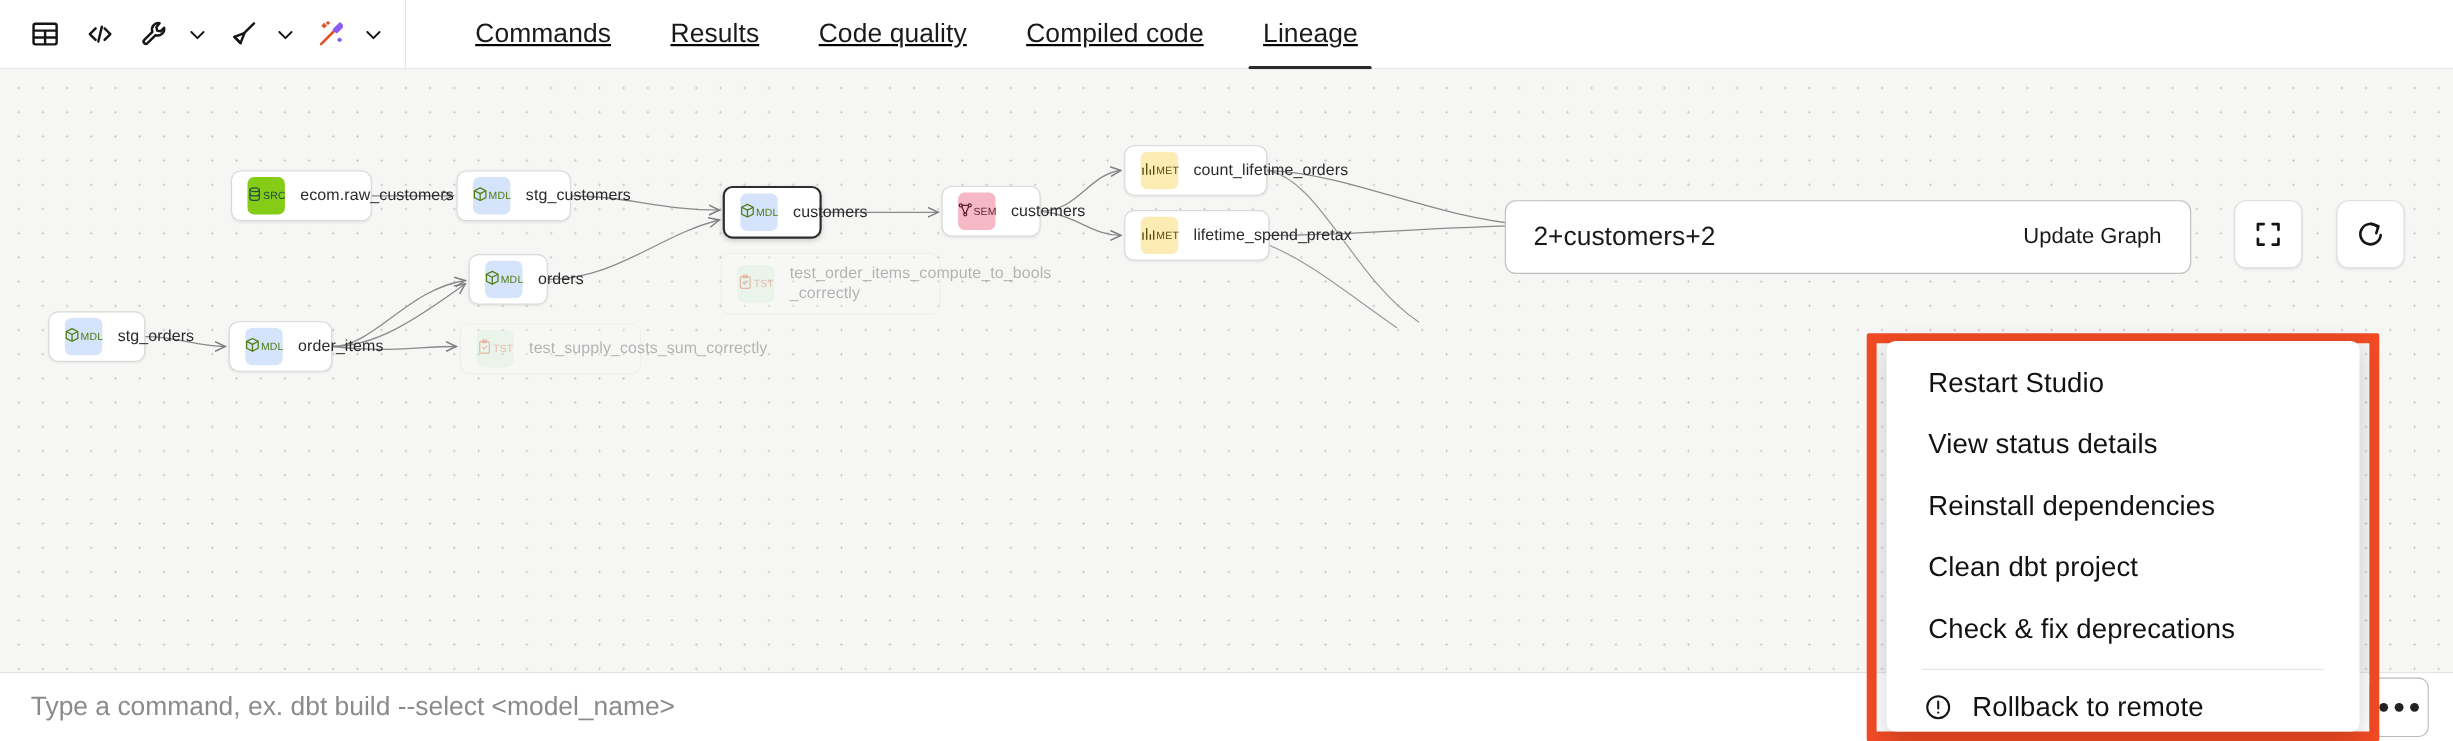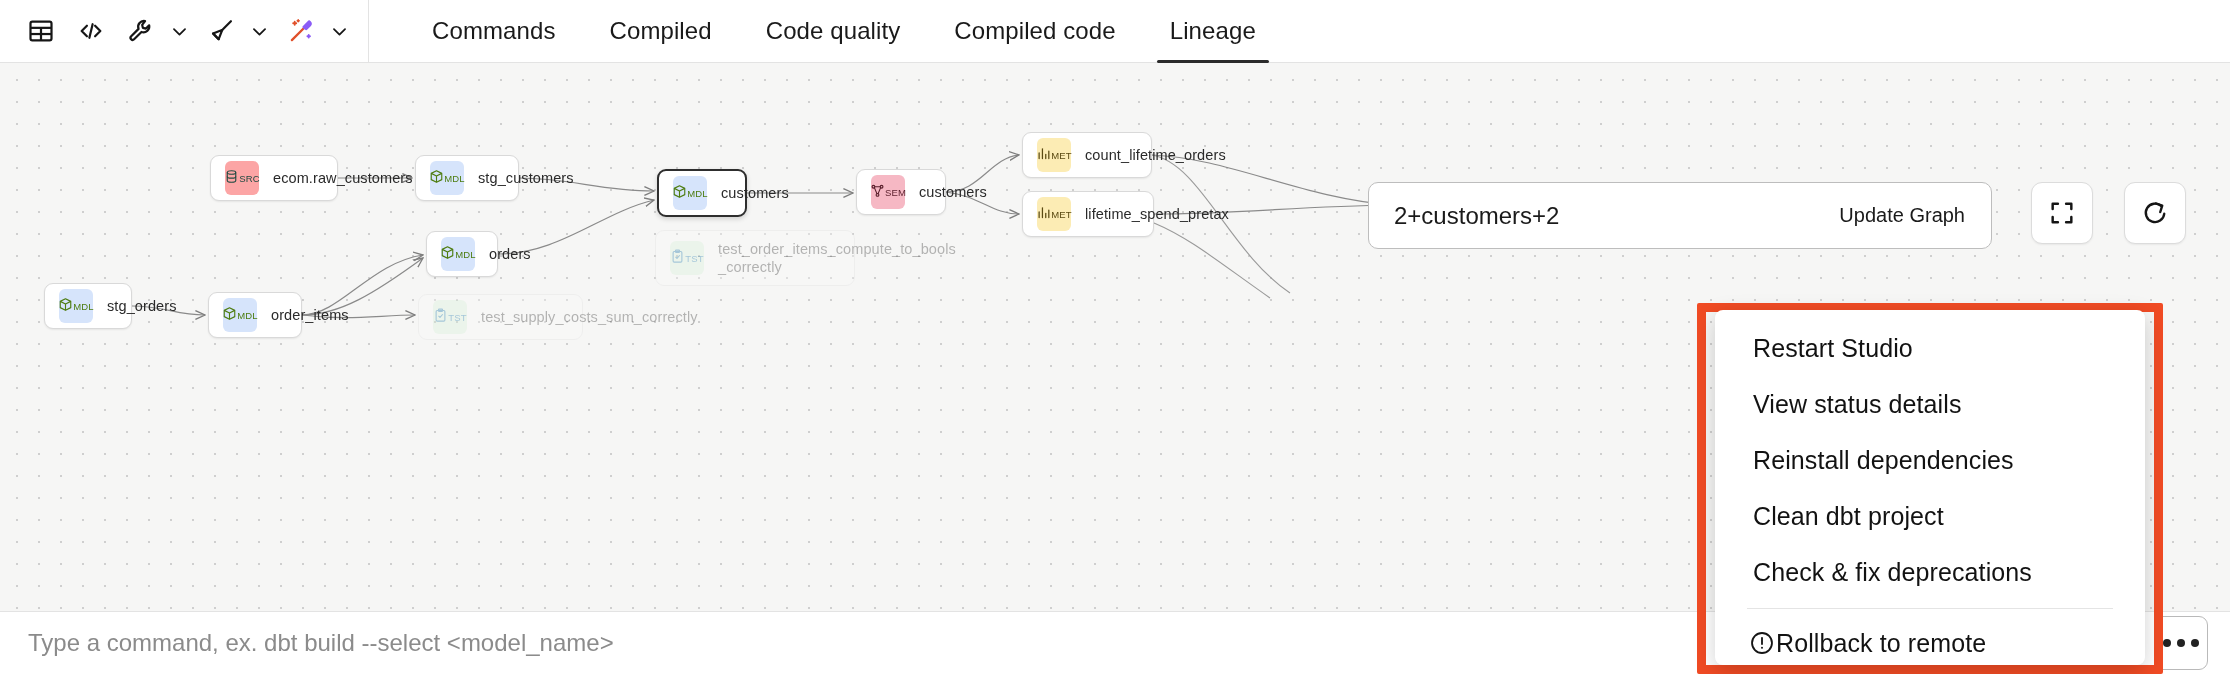--- a/index.html
+++ b/index.html
@@ -8,21 +8,21 @@
     font-family: "Liberation Sans", sans-serif;
     background: #ffffff;
     overflow: hidden;
   }
   #app { position: relative; width: 2230px; height: 674px; background:#fff; }
 
   
   .topbar {
     position: absolute; left:0; top:0; width:2230px; height:63px;
     background:#fff; border-bottom:1px solid #e3e3e3;
-    display:flex; align-items:center;
+    display:flex; align-items:center;text-decoration:underline;
   }
   .tool-group {
     display:flex; align-items:center; height:63px;
     padding: 0 14px 0 18px; gap: 4px;
     border-right: 1px solid #e3e3e3;
   }
   .tool-btn {
     width:46px; height:46px; display:flex; align-items:center; justify-content:center;
     border-radius:7px; cursor:pointer; background:transparent;
   }
@@ -67,26 +67,26 @@
   .node.selected { border:2px solid #2e2e2e; box-shadow: 0 2px 5px rgba(0,0,0,0.16); }
   .node.faded { opacity:0.33; box-shadow:none; border-color:#dedede; background:#fbfbfb; }
 
   .badge {
     width:34px; height:34px; border-radius:6px;
     display:flex; flex-direction:row; align-items:center; justify-content:center;
     flex: 0 0 auto; gap:0px;
   }
   .badge .gl { line-height:1; display:block; }
   .badge .bl { font-size:9.5px; line-height:1; letter-spacing:0.2px; margin-top:1px; }
-  .badge.src { background:#fca5a5; color:#1f4a41; }
+  .badge.src { background:#84cc16; color:#1f4a41; }
   .badge.mdl { background:#d6e4fb; color:#4d7c0f; }
   .badge.sem { background:#f6b8c4; color:#5a1f2c; }
   .badge.met { background:#fcecb4; color:#5b4a12; }
   .badge.svo { background:#fdf0c8; color:#5b4a12; }
-  .badge.tst { background:#d7f0d9; color:#0369a1; }
+  .badge.tst { background:#d7f0d9; color:#c2410c; }
 
   .node-label {
     margin-left:14px; font-size:14.5px; color:#2a2a2a;
     letter-spacing:0.1px; line-height:1.25; padding-right:12px;
   }
 
   
   .search-bar {
     position:absolute; left:1368px; top:119px;
     width:624px; height:67px;
@@ -155,21 +155,21 @@
     background:#ffffff; border-radius:8px;
     box-shadow:0 6px 22px rgba(0,0,0,0.18);
     z-index:41; padding: 10px 0 0 0; overflow:hidden;
   }
   .menu-item {
     height:56px; display:flex; align-items:center;
     padding-left:38px; font-size:25px; color:#121212; cursor:pointer;
     white-space:nowrap; letter-spacing:0.1px;
   }
   .menu-sep { height:1px; background:#e4e4e4; margin: 8px 32px 6px 32px; }
-  .menu-item.with-icon { padding-left:34px; gap:1px; }
+  .menu-item.with-icon { padding-left:34px; gap:18px; }
   .warn-icon { width:26px; height:26px; flex:0 0 auto; }
 </style>
 </head>
 <body>
 
 <div id="app">
 
   <div class="topbar">
 
     <div class="tool-group">
@@ -233,21 +233,21 @@
         <div class="caret-btn">
           <svg width="19" height="19" viewBox="0 0 24 24" fill="none" stroke="#161616" stroke-width="2.2" stroke-linecap="round" stroke-linejoin="round">
             <polyline points="5,9 12,16 19,9"></polyline>
           </svg>
         </div>
       </div>
     </div>
 
     <div class="tabs" id="tabs-host">
         <div class="tab">Commands</div>
-        <div class="tab">Compiled</div>
+        <div class="tab">Results</div>
         <div class="tab">Code quality</div>
         <div class="tab">Compiled code</div>
         <div class="tab active">Lineage</div>
       </div>
   </div>
 
   <div class="canvas">
 
     <svg class="edges" viewBox="0 0 2230 548" preserveAspectRatio="none">
       <defs>

